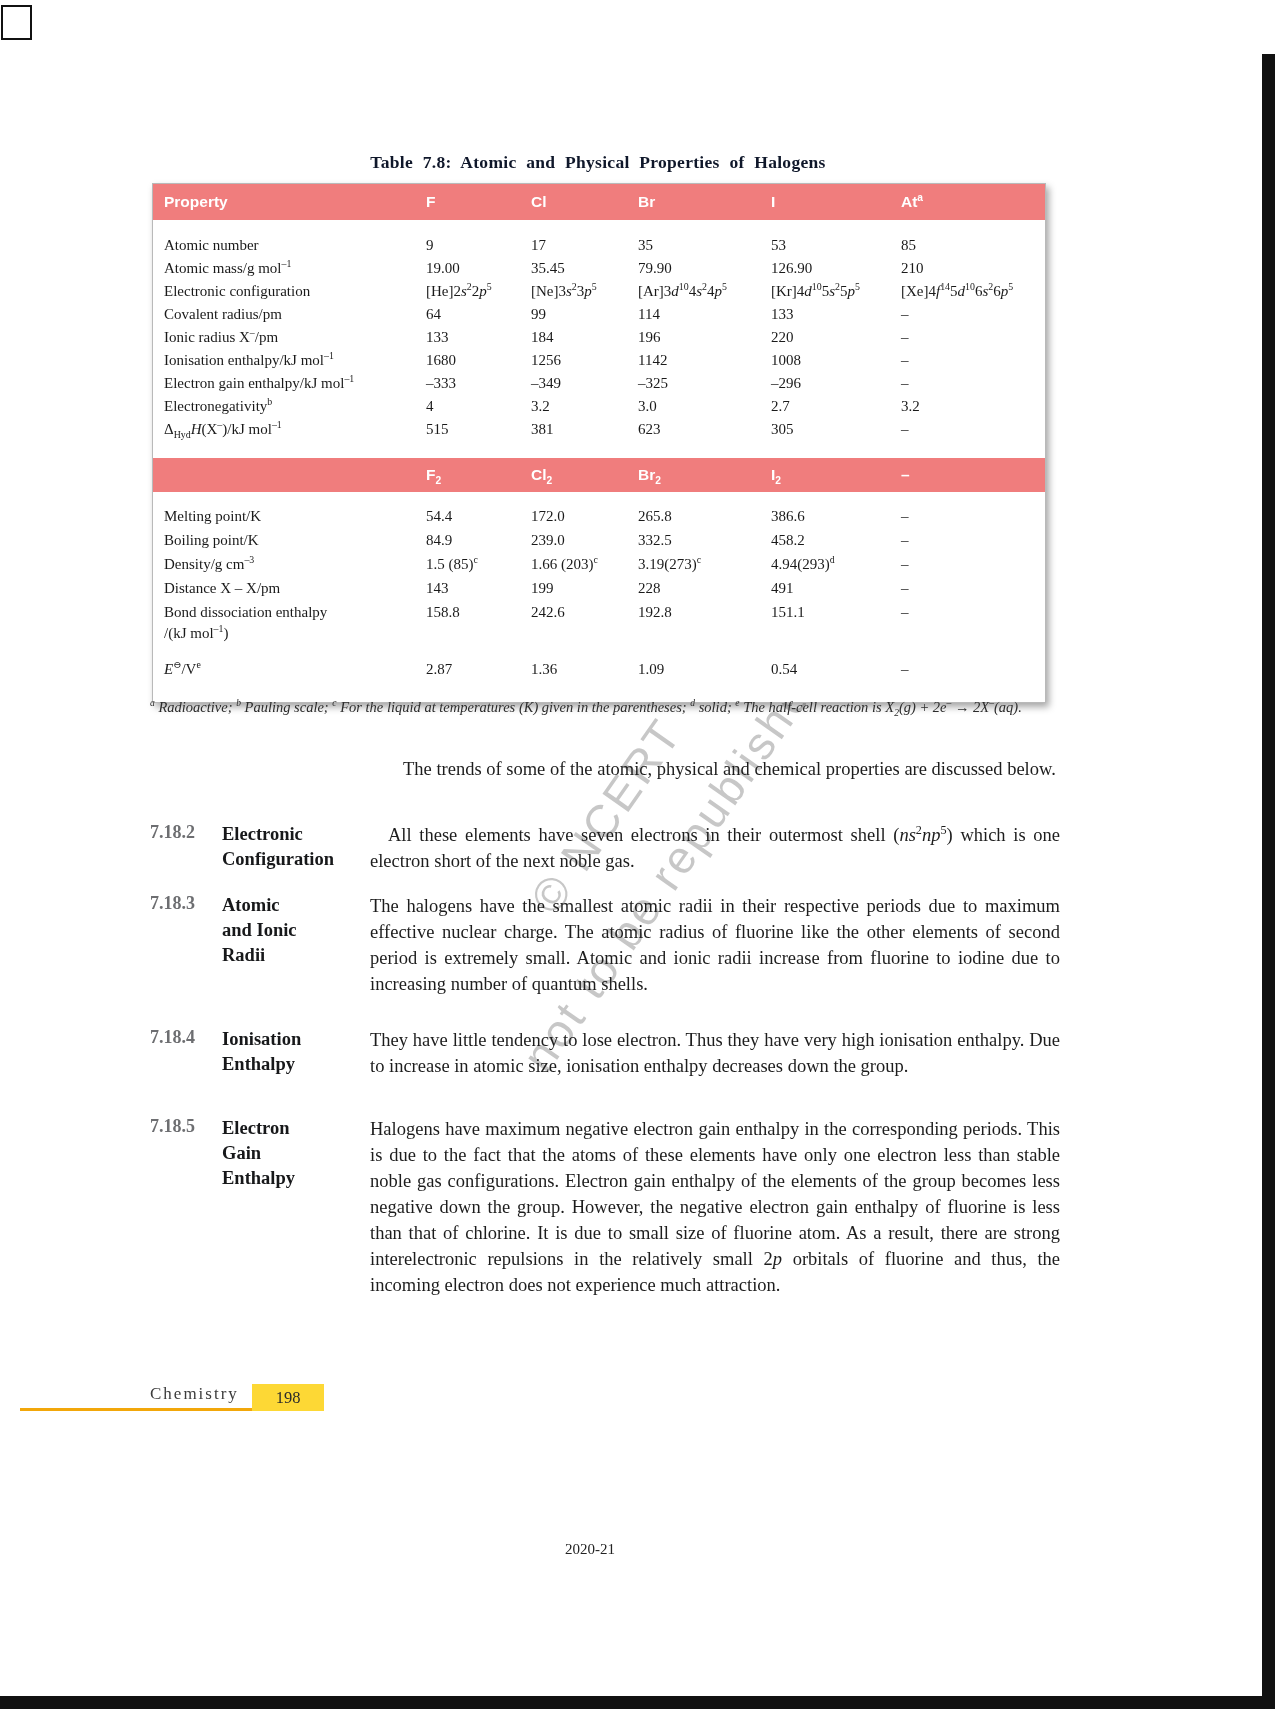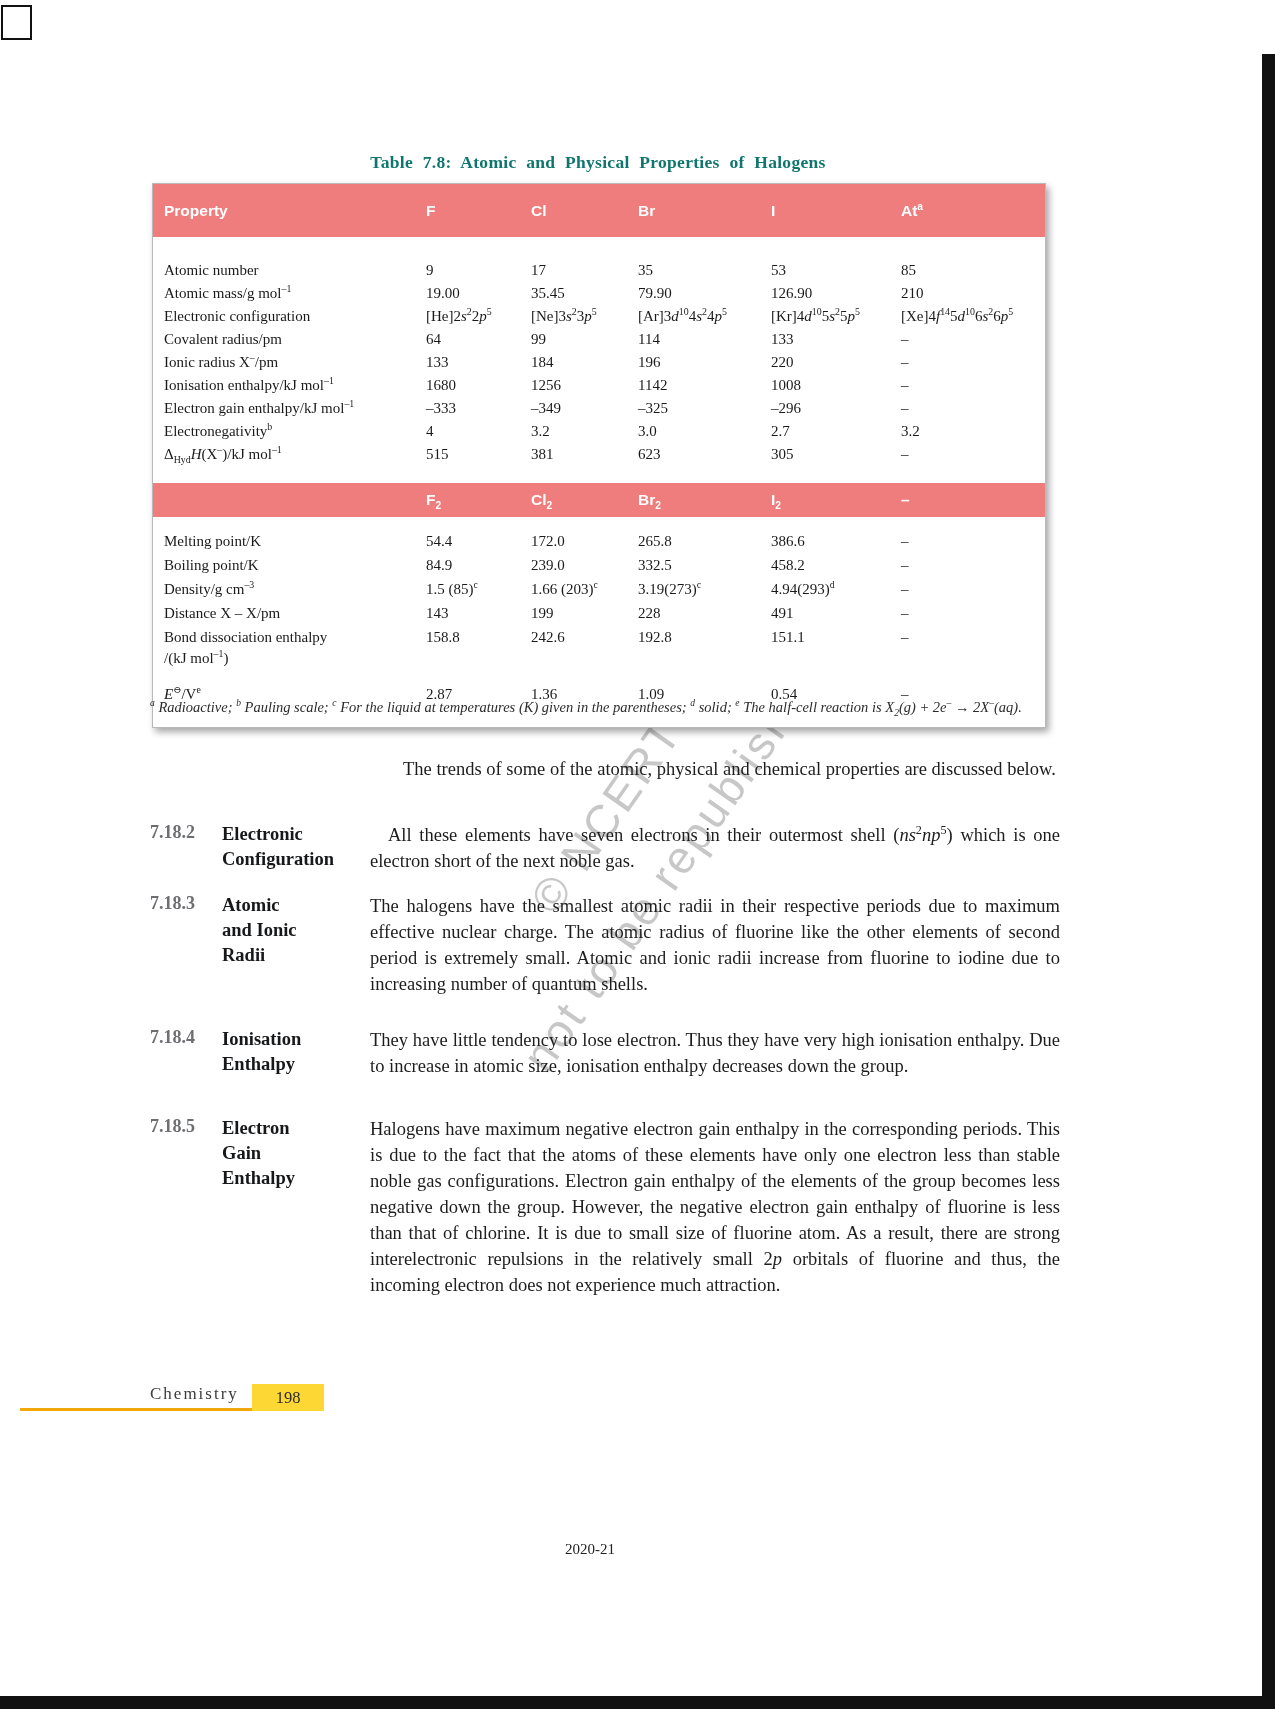--- a/index.html
+++ b/index.html
@@ -20,30 +20,30 @@
 
   
   .watermark { position: absolute; left: 320px; top: 560px; width: 640px; height: 560px;
                display: flex; align-items: center; justify-content: center; pointer-events: none; }
   .watermark-inner { transform: rotate(-55deg); text-align: center; white-space: nowrap;
                      font-family: "Liberation Sans", sans-serif; font-size: 46px; letter-spacing: 3px;
                      line-height: 84px; color: rgba(115,115,115,0.40); }
 
   
   .table-title { position: absolute; left: 152px; top: 152px; width: 892px; text-align: center;
-                 font-weight: bold; font-size: 17.5px; color: #0f766e; word-spacing: 5px; letter-spacing: 0.3px; }
+                 font-weight: bold; font-size: 17.5px; color: #0f172a; word-spacing: 5px; letter-spacing: 0.3px; }
   .table-card { position: absolute; left: 152px; top: 183px; width: 892px; background: #fff;
                 border: 1px solid #b9b9b9; box-shadow: 3px 4px 7px rgba(0,0,0,0.35); padding-bottom: 18px; }
   table.halogen-table { border-collapse: collapse; width: 100%; table-layout: fixed; }
   .band th { background: var(--header-bg, #f07d7d); color: #fff; text-align: left;
              font-family: "Liberation Sans", sans-serif; font-weight: bold; font-size: 15.5px;
-             height: 53px; padding: 0 4px 0 11px; }
+             height: 36px; padding: 0 4px 0 11px; }
   .band2 th { border-top: 10px solid #fff; height: 34px; }
   tbody td { font-size: 15px; line-height: 21px; padding: 1px 4px 1px 11px; vertical-align: top; color: #1a1a1a; }
-  #tbody1 tr:first-child td { padding-top: 23px; }
+  #tbody1 tr:first-child td { padding-top: 15px; }
   #tbody1 tr:last-child td  { padding-bottom: 8px; }
   #tbody2 td { padding-top: 1.5px; padding-bottom: 1.5px; }
   #tbody2 tr:first-child td { padding-top: 14px; margin-left: 27px; }
   #tbody2 tr:last-child td  { padding-top: 13px; padding-bottom: 4px; }
   sup { font-size: 66%; line-height: 0; vertical-align: super; }
   sub { font-size: 66%; line-height: 0; vertical-align: sub; }
 
   .footnote { position: absolute; left: 150px; top: 697px; width: 910px; font-style: italic;
               font-size: 14.5px; line-height: 20px; text-align: justify; color: #2b2b2b; }
 

